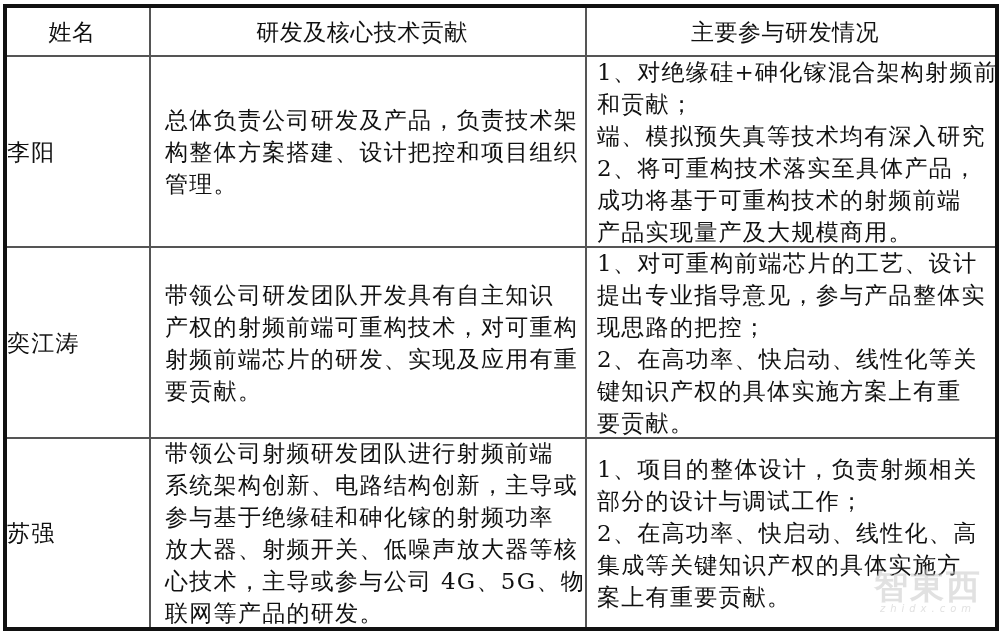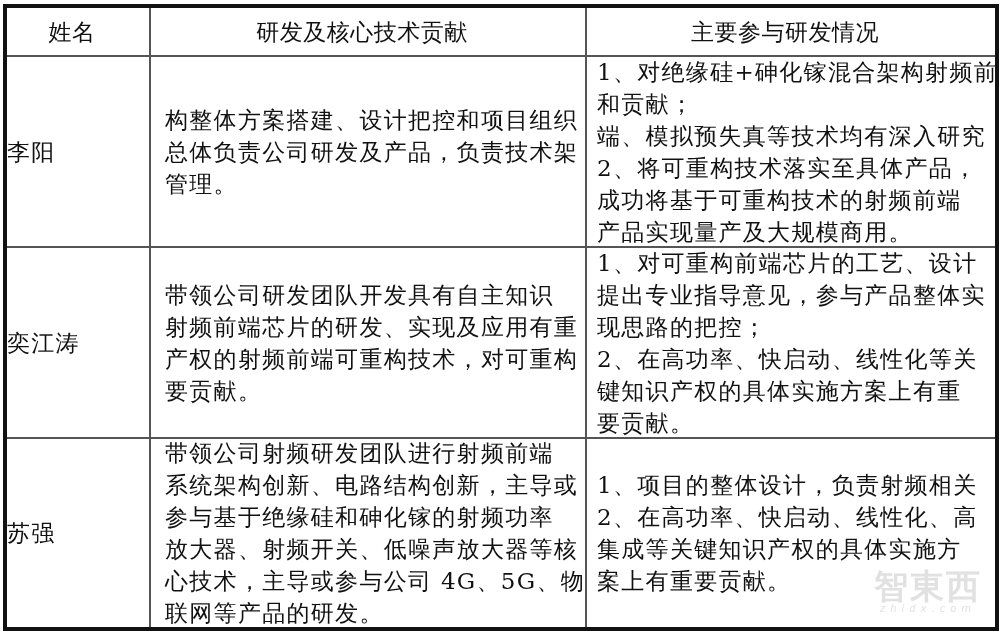--- a/index.html
+++ b/index.html
@@ -124,22 +124,22 @@
       <span class="hdr-txt">主要参与研发情况</span>
     </div>
   </div>
 
   <div class="row divider" style="top:47px; height:191px;">
     <div class="cell name">
       <span class="txt">李阳</span>
     </div>
     <div class="cell contrib">
       <div class="txt">
+        <span class="line">总体负责公司研发及产品，负责技术架</span>
         <span class="line">构整体方案搭建、设计把控和项目组织</span>
-        <span class="line">总体负责公司研发及产品，负责技术架</span>
         <span class="line">管理。</span>
       </div>
     </div>
     <div class="cell involve">
       <div class="txt">
         <span class="line">1、对绝缘硅+砷化镓混合架构射频前</span>
         <span class="line">和贡献；</span>
         <span class="line">端、模拟预失真等技术均有深入研究</span>
         <span class="line">2、将可重构技术落实至具体产品，</span>
         <span class="line">成功将基于可重构技术的射频前端</span>
@@ -148,22 +148,22 @@
     </div>
   </div>
 
   <div class="row divider" style="top:238px; height:191px;">
     <div class="cell name">
       <span class="txt">奕江涛</span>
     </div>
     <div class="cell contrib">
       <div class="txt">
         <span class="line">带领公司研发团队开发具有自主知识</span>
+        <span class="line">产权的射频前端可重构技术，对可重构</span>
         <span class="line">射频前端芯片的研发、实现及应用有重</span>
-        <span class="line">产权的射频前端可重构技术，对可重构</span>
         <span class="line">要贡献。</span>
       </div>
     </div>
     <div class="cell involve">
       <div class="txt">
         <span class="line">1、对可重构前端芯片的工艺、设计</span>
         <span class="line">提出专业指导意见，参与产品整体实</span>
         <span class="line">现思路的把控；</span>
         <span class="line">2、在高功率、快启动、线性化等关</span>
         <span class="line">键知识产权的具体实施方案上有重</span>
@@ -182,20 +182,21 @@
         <span class="line">系统架构创新、电路结构创新，主导或</span>
         <span class="line">参与基于绝缘硅和砷化镓的射频功率</span>
         <span class="line">放大器、射频开关、低噪声放大器等核</span>
         <span class="line">心技术，主导或参与公司 4G、5G、物</span>
         <span class="line">联网等产品的研发。</span>
       </div>
     </div>
     <div class="cell involve">
       <div class="txt">
         <span class="line">1、项目的整体设计，负责射频相关</span>
+        <span class="line">部分的设计与调试工作；</span>
         <span class="line">2、在高功率、快启动、线性化、高</span>
         <span class="line">集成等关键知识产权的具体实施方</span>
         <span class="line">案上有重要贡献。</span>
       </div>
     </div>
   </div>
 
 </div>
 
 <div class="watermark">

